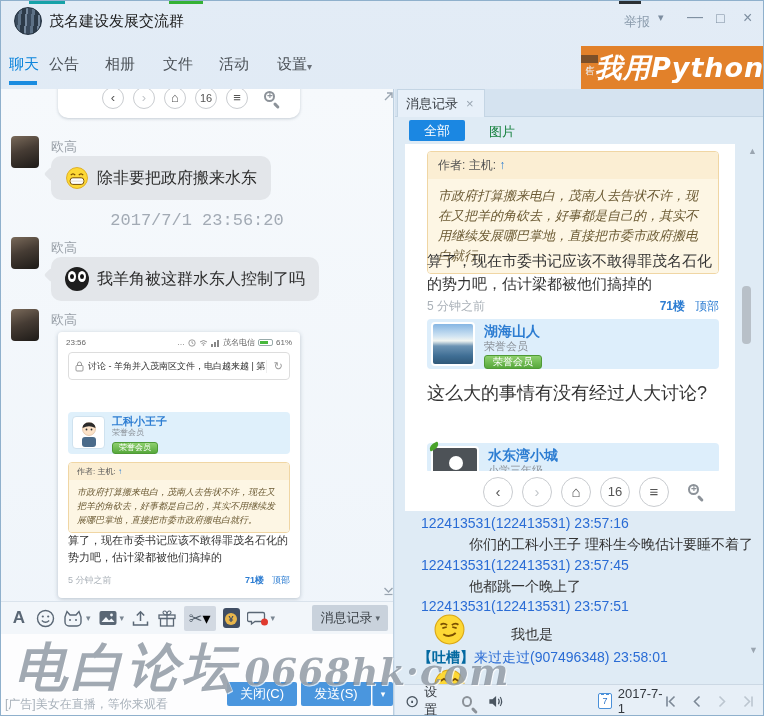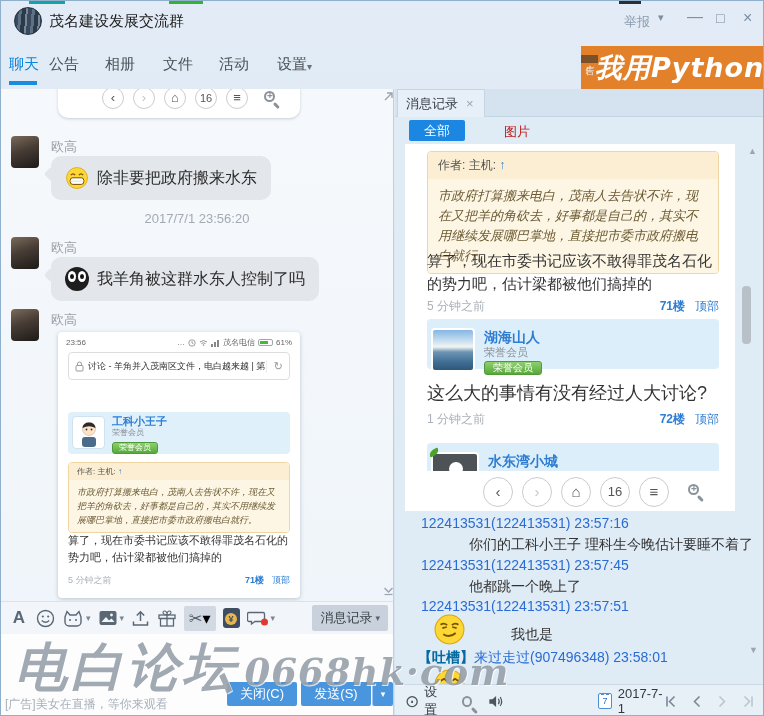--- a/index.html
+++ b/index.html
@@ -49,21 +49,21 @@
   .se-arrow { position:absolute; left:381px; top:495px; }
 
   .avatar-ou { position:absolute; left:10px; width:28px; height:32px; border-radius:4px;
                background:linear-gradient(160deg,#7a6a5a 0%,#463c34 45%,#1d1a17 100%); }
   .sender-name { position:absolute; left:50px; font-size:13px; color:#9aa1a9; }
   .bubble { position:absolute; left:50px; background:#e3e6ea; border-radius:10px; height:44px;
             display:flex; align-items:center; padding:7px 14px; font-size:16px; color:#2c2c2c; }
   .bubble::before { content:""; position:absolute; left:-5px; top:13px; width:10px; height:10px;
                     background:#e3e6ea; transform:rotate(45deg); border-radius:2px; }
   .bubble .emo { margin-right:8px; flex:none; }
-  .time-divider { position:absolute; left:0; width:100%; text-align:center; font-size:13px; color:#a2aab4; }
+  .time-divider { position:absolute; left:0; width:100%; text-align:center; font-size:17px; color:#a2aab4;font-family:Liberation Mono, monospace; }
 
   .emo { display:inline-block; width:24px; height:24px; position:relative; }
   .emo svg { display:block; }
   .emo-dark { width:24px; height:24px; border-radius:50%; background:#1e1e1e; position:relative; }
   .emo-dark i { position:absolute; top:4px; width:8px; height:11px; background:#fff; border-radius:50%; }
   .emo-dark i.l { left:3px; } .emo-dark i.r { right:3px; }
   .emo-dark i::after { content:""; position:absolute; left:2px; top:3px; width:4px; height:5px; background:#111; border-radius:50%; }
 
   
   .phone-shot { position:absolute; left:57px; top:243px; width:242px; height:266px; background:#fff;
@@ -125,32 +125,32 @@
 
   
   .right-pane { position:absolute; left:394px; top:88px; width:370px; height:628px; background:#dfebf5; }
   .rp-header { position:absolute; left:0; top:0; width:100%; height:28px; background:#d5e3f0; border-bottom:1px solid #c4d5e4; }
   .rp-tab { position:absolute; left:2px; top:0; width:88px; height:28px; background:#e7f0f9; border:1px solid #c4d5e4;
             border-bottom:none; display:flex; align-items:center; padding:0 8px; font-size:13px; color:#34393f; }
   .rp-tab .x { margin-left:8px; color:#9aa6b2; font-size:13px; }
   .filters { position:absolute; left:0; top:28px; width:100%; height:27px; }
   .f-all { position:absolute; left:14px; top:3px; width:56px; height:21px; background:#1b87e2; border-radius:2px;
            color:#fff; font-size:13px; text-align:center; line-height:21px; }
-  .f-img { position:absolute; left:109px; top:6px; font-size:13px; color:#b91c1c; }
+  .f-img { position:absolute; left:94px; top:6px; font-size:13px; color:#15803d; }
 
   .rp-card { position:absolute; left:10px; top:55px; width:330px; height:367px; background:#fff; overflow:hidden; }
   .rq { position:absolute; left:22px; top:7px; width:292px; border:1px solid #f0d6a4; border-radius:4px; overflow:hidden; }
   .rq .qhead { background:#fbeed3; padding:5px 10px; font-size:12px; color:#555; }
   .rq .qhead .up { color:#2d7dd2; }
   .rq .qbody { background:#fdf6e4; padding:7px 10px; font-size:13px; line-height:20px; color:#6b5a33; font-style:italic; }
   .rp-reply { position:absolute; left:22px; top:105px; width:292px; font-size:15px; line-height:23px; color:#333; }
   .rfoot { position:absolute; left:22px; width:292px; font-size:12px; color:#aab1b8; }
   .rfoot .links { position:absolute; right:0; top:0; color:#2d7dd2; }
   .rfoot .links b { margin-right:10px; }
-  .rp-post { position:absolute; left:22px; width:292px; background:#ddeefb; border-radius:4px; display:flex; padding:9px 4px; }
+  .rp-post { position:absolute; left:22px; width:292px; background:#ddeefb; border-radius:4px; display:flex; padding:3px 4px; }
   .rp-avatar { width:44px; height:44px; border:2px solid #fff; border-radius:4px; flex:none; }
   .av-lake { background:linear-gradient(180deg,#86b6e3 0%,#cfe3f2 30%,#f2f5f1 42%,#6d94b4 55%,#3f6e94 80%,#2f5878 100%); }
   .av-default { background:#4d5257; position:relative; border:2px solid #fff; border-radius:4px; width:48px; height:30px; }
   .av-default::after { content:""; position:absolute; left:16px; top:8px; width:14px; height:14px; background:#fff; border-radius:50%; }
   .leaf { position:absolute; left:-4px; top:-5px; width:10px; height:7px; background:#4aa32a; border-radius:80% 10% 80% 10%; transform:rotate(-20deg); }
   .rp-col { margin-left:9px; line-height:1; padding-top:2px; }
   .rp-col .uname { font-size:14px; }
   .rp-col .rank { font-size:11px; margin-top:3px; }
   .rp-col .badge { font-size:10px; margin-top:3px; padding:1px 8px; }
   .rp-text { position:absolute; left:22px; font-size:18px; color:#333; }
@@ -432,24 +432,20 @@
 
       <div class="rp-post" style="top:175px;height:50px;">
         <div class="rp-avatar av-lake"></div>
         <div class="rp-col">
           <div class="uname">湖海山人</div>
           <div class="rank">荣誉会员</div>
           <span class="badge">荣誉会员</span>
         </div>
       </div>
       <div class="rp-text" style="top:237px;">这么大的事情有没有经过人大讨论?</div>
-      <div class="rfoot" style="top:267px;">
-        <span>1 分钟之前</span>
-        <span class="links"><b>72楼</b><span>顶部</span></span>
-      </div>
 
       <div class="rp-post" style="top:299px;height:30px;align-items:flex-start;">
         <div class="av-default">
             <span class="leaf"></span>
           </div>
         <div class="rp-col">
           <div class="uname">水东湾小城</div>
           <div class="rank">小学三年级</div>
         </div>
       </div>

